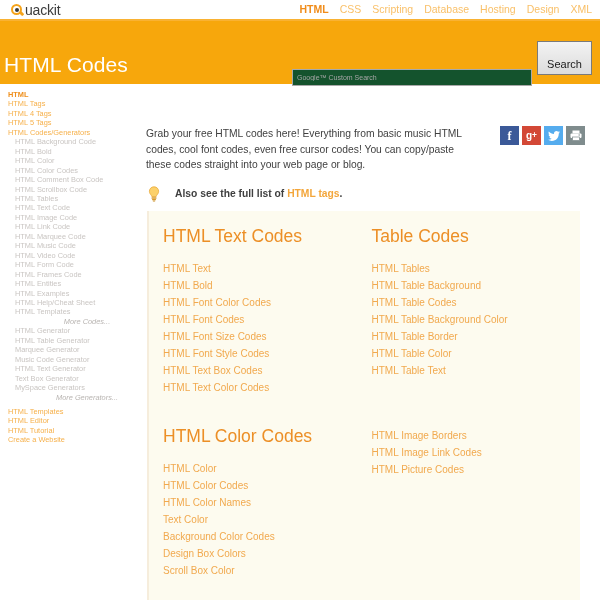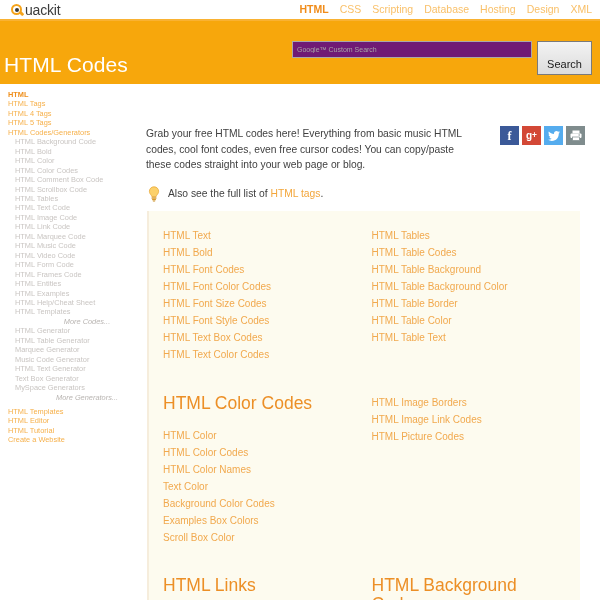--- a/index.html
+++ b/index.html
@@ -92,26 +92,27 @@
     position: absolute;
     right: 8px; top: 20px;
     display: flex;
     align-items: stretch;
     height: 17px;
   }
   .search-input {
     width: 240px;
     height: 17px;
     border: 1px solid #a9a9a9;
-    background: #701a75;
+    background: #14532d;
     font-size: 7px;
     padding: 0 4px;
     color: #999;
     font-family: "Liberation Sans", sans-serif;
     outline: none;
+    margin-top: 28px;
   }
   .search-input::placeholder { color: #a6a6a6; }
   .search-btn {
     margin-left: 5px;
     height: 17px;
     min-width: 55px;
     border: 1px solid #7a7a7a;
     background: linear-gradient(#f3f3f3, #dcdcdc);
     font-size: 11px;
     color: #1a1a1a;
@@ -193,24 +194,25 @@
   }
   .soc.fb { background: #3b5998; }
   .soc.gp { background: #d34836; font-size: 10px; font-family: "Liberation Sans", sans-serif; }
   .soc.tw { background: #55acee; }
   .soc.pr { background: #7f8c8d; }
   .soc svg { display: block; }
 
   .tip {
     display: flex;
     align-items: center;
-    gap: 7px;
+    gap: 14px;
     margin: 13px 0 0 7px;
     font-size: 10.3px;
     color: #3f3f3f;
+    font-weight: bold;
   }
   .bulb { width: 14px; height: 16px; position: relative; flex: 0 0 14px; }
   .tip a { color: #f3a63b; text-decoration: none; }
 
   
   .panel {
     margin: 9px 0 0 7px;
     width: 433px;
     min-height: 430px;
     background: #fdfbef;
@@ -348,46 +350,48 @@
         </svg>
       </span>
       <span>
         <span>Also see the full list of </span><a href="#">HTML tags</a><span>.</span>
       </span>
     </div>
 
     <div class="panel">
       <div class="grid" id="grid">
           <div class="col">
+            <h2>HTML Text Codes</h2>
             <a href="#">HTML Text</a>
             <a href="#">HTML Bold</a>
+            <a href="#">HTML Font Color Codes</a>
             <a href="#">HTML Font Codes</a>
-            <a href="#">HTML Font Color Codes</a>
             <a href="#">HTML Font Size Codes</a>
             <a href="#">HTML Font Style Codes</a>
             <a href="#">HTML Text Box Codes</a>
             <a href="#">HTML Text Color Codes</a>
           </div>
           <div class="col">
+            <h2>Table Codes</h2>
             <a href="#">HTML Tables</a>
+            <a href="#">HTML Table Background</a>
             <a href="#">HTML Table Codes</a>
-            <a href="#">HTML Table Background</a>
             <a href="#">HTML Table Background Color</a>
             <a href="#">HTML Table Border</a>
             <a href="#">HTML Table Color</a>
             <a href="#">HTML Table Text</a>
           </div>
           <div class="col">
             <h2>HTML Color Codes</h2>
             <a href="#">HTML Color</a>
             <a href="#">HTML Color Codes</a>
             <a href="#">HTML Color Names</a>
             <a href="#">Text Color</a>
             <a href="#">Background Color Codes</a>
-            <a href="#">Examples Box Colors</a>
+            <a href="#">Design Box Colors</a>
             <a href="#">Scroll Box Color</a>
           </div>
           <div class="col">
             <a href="#">HTML Image Borders</a>
             <a href="#">HTML Image Link Codes</a>
             <a href="#">HTML Picture Codes</a>
           </div>
           <div class="col">
             <h2>HTML Links</h2>
           </div>

